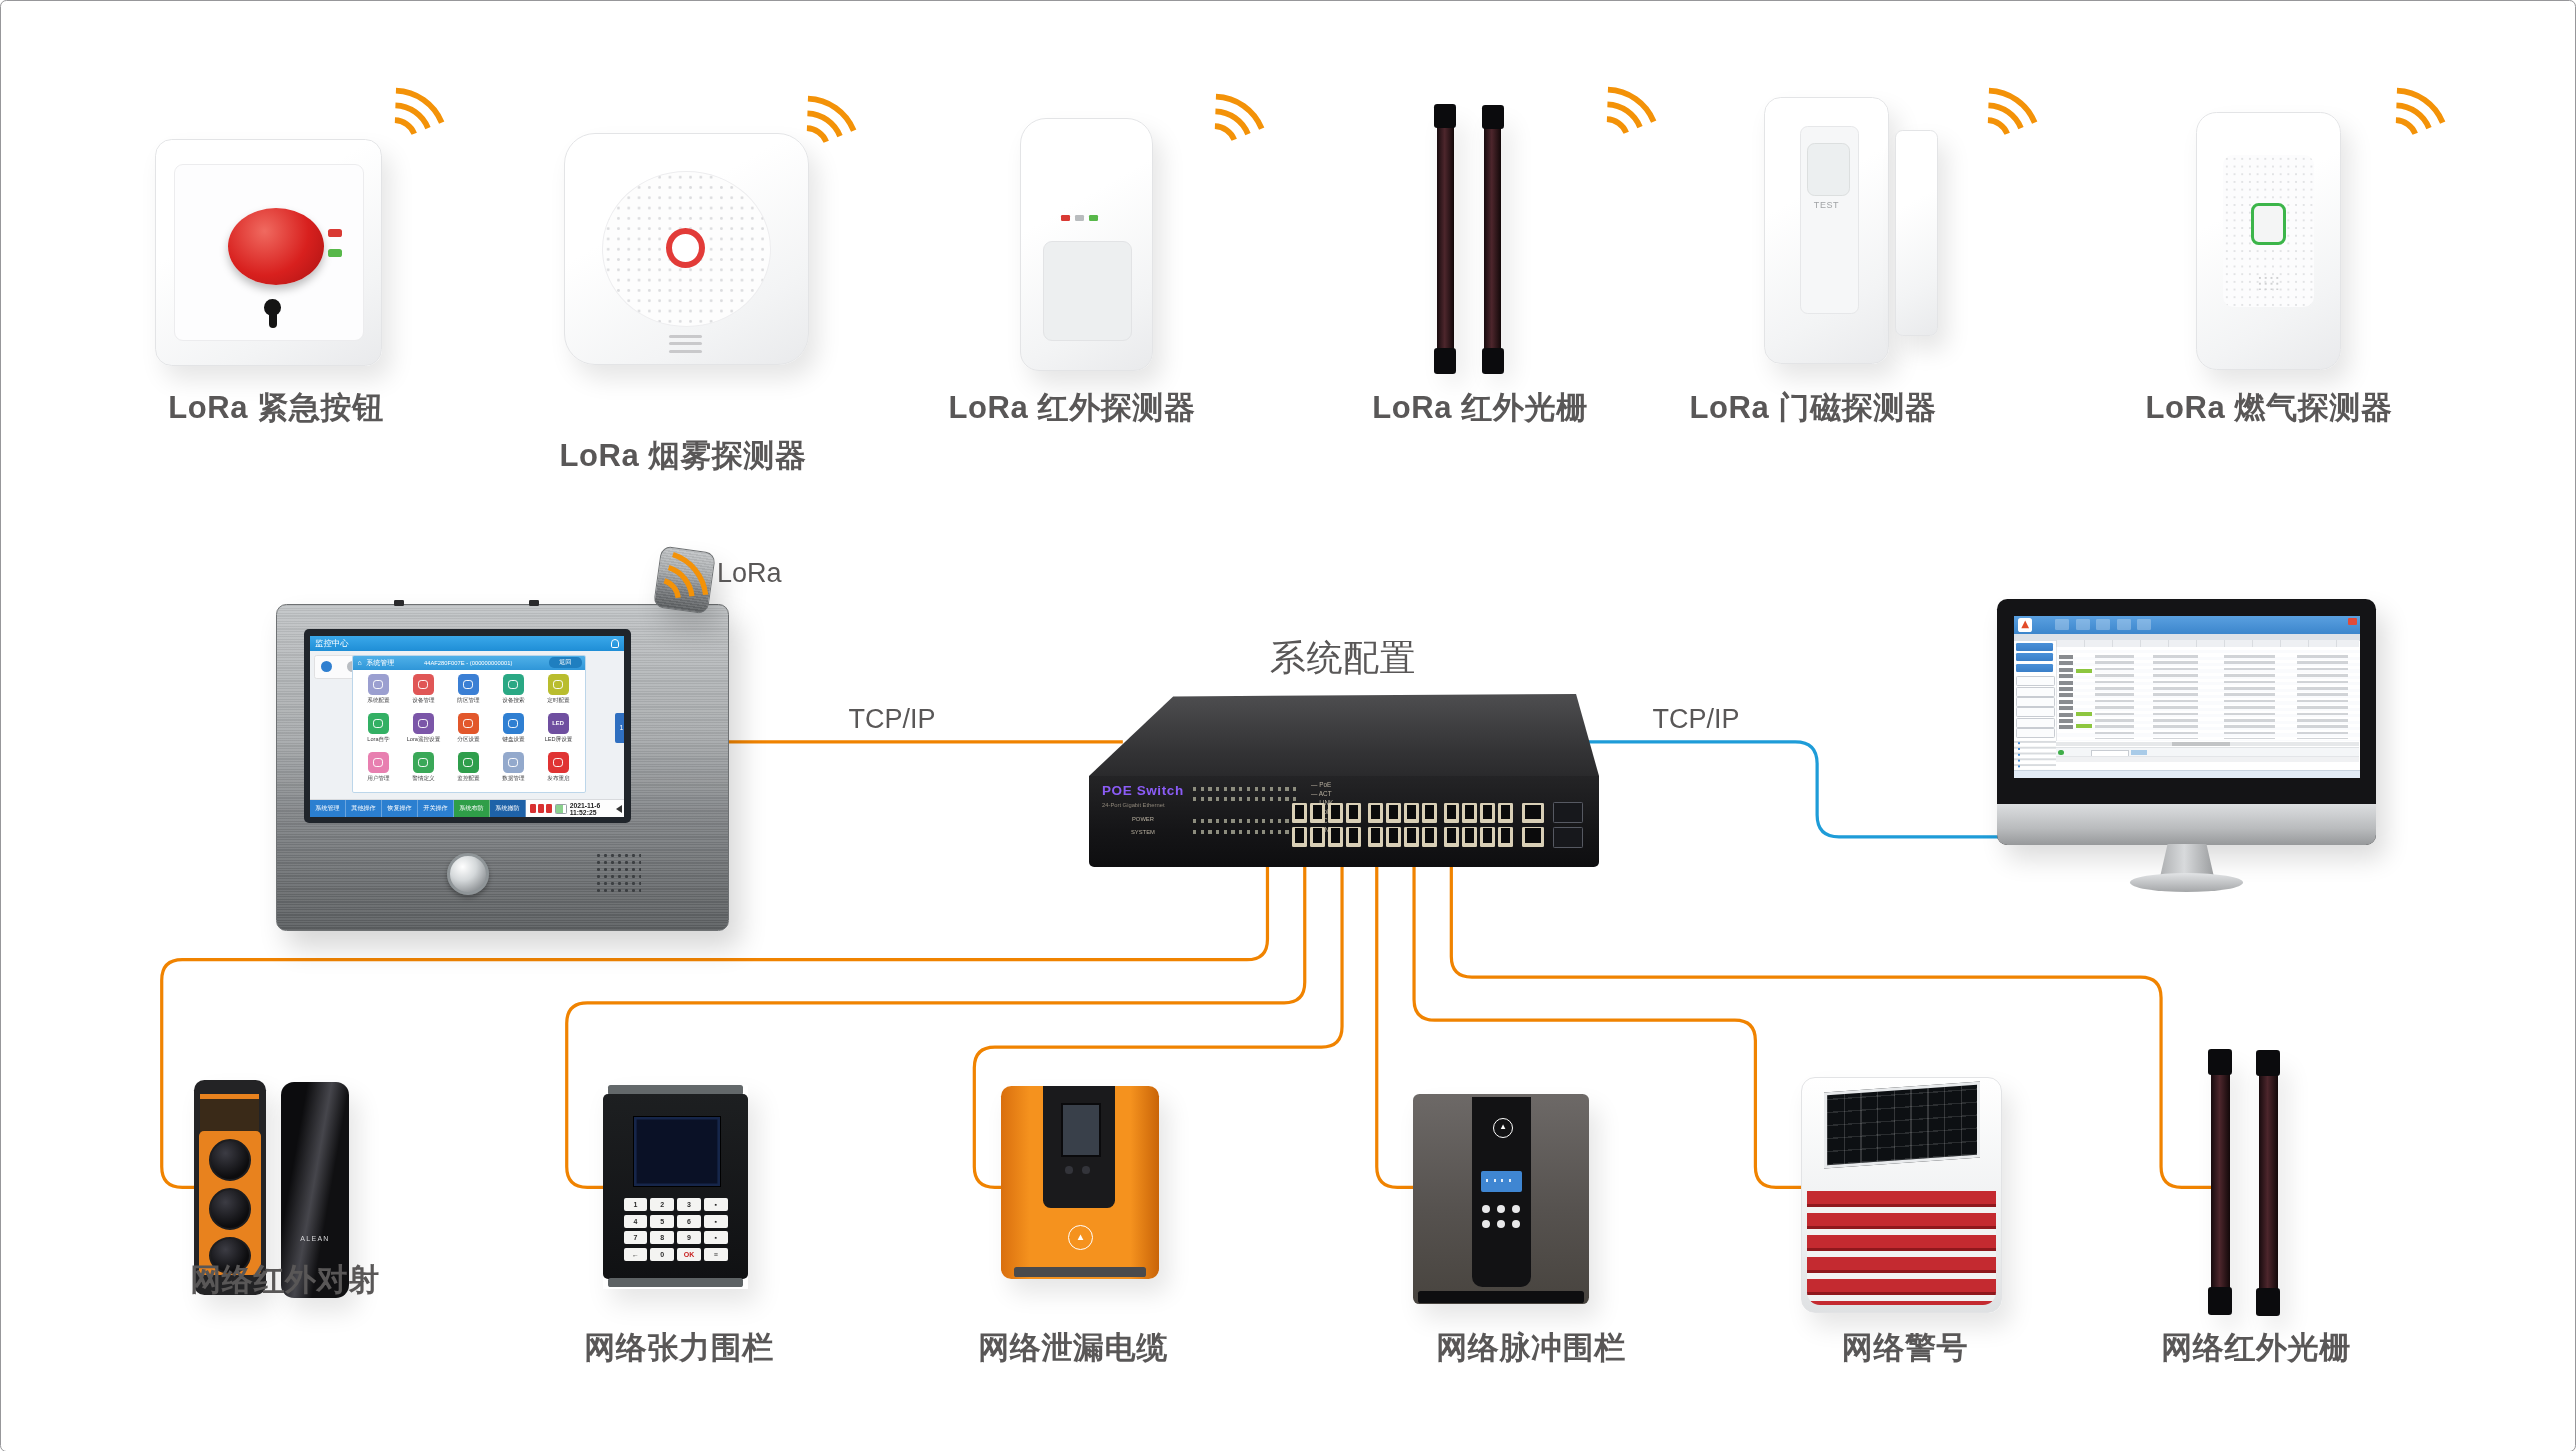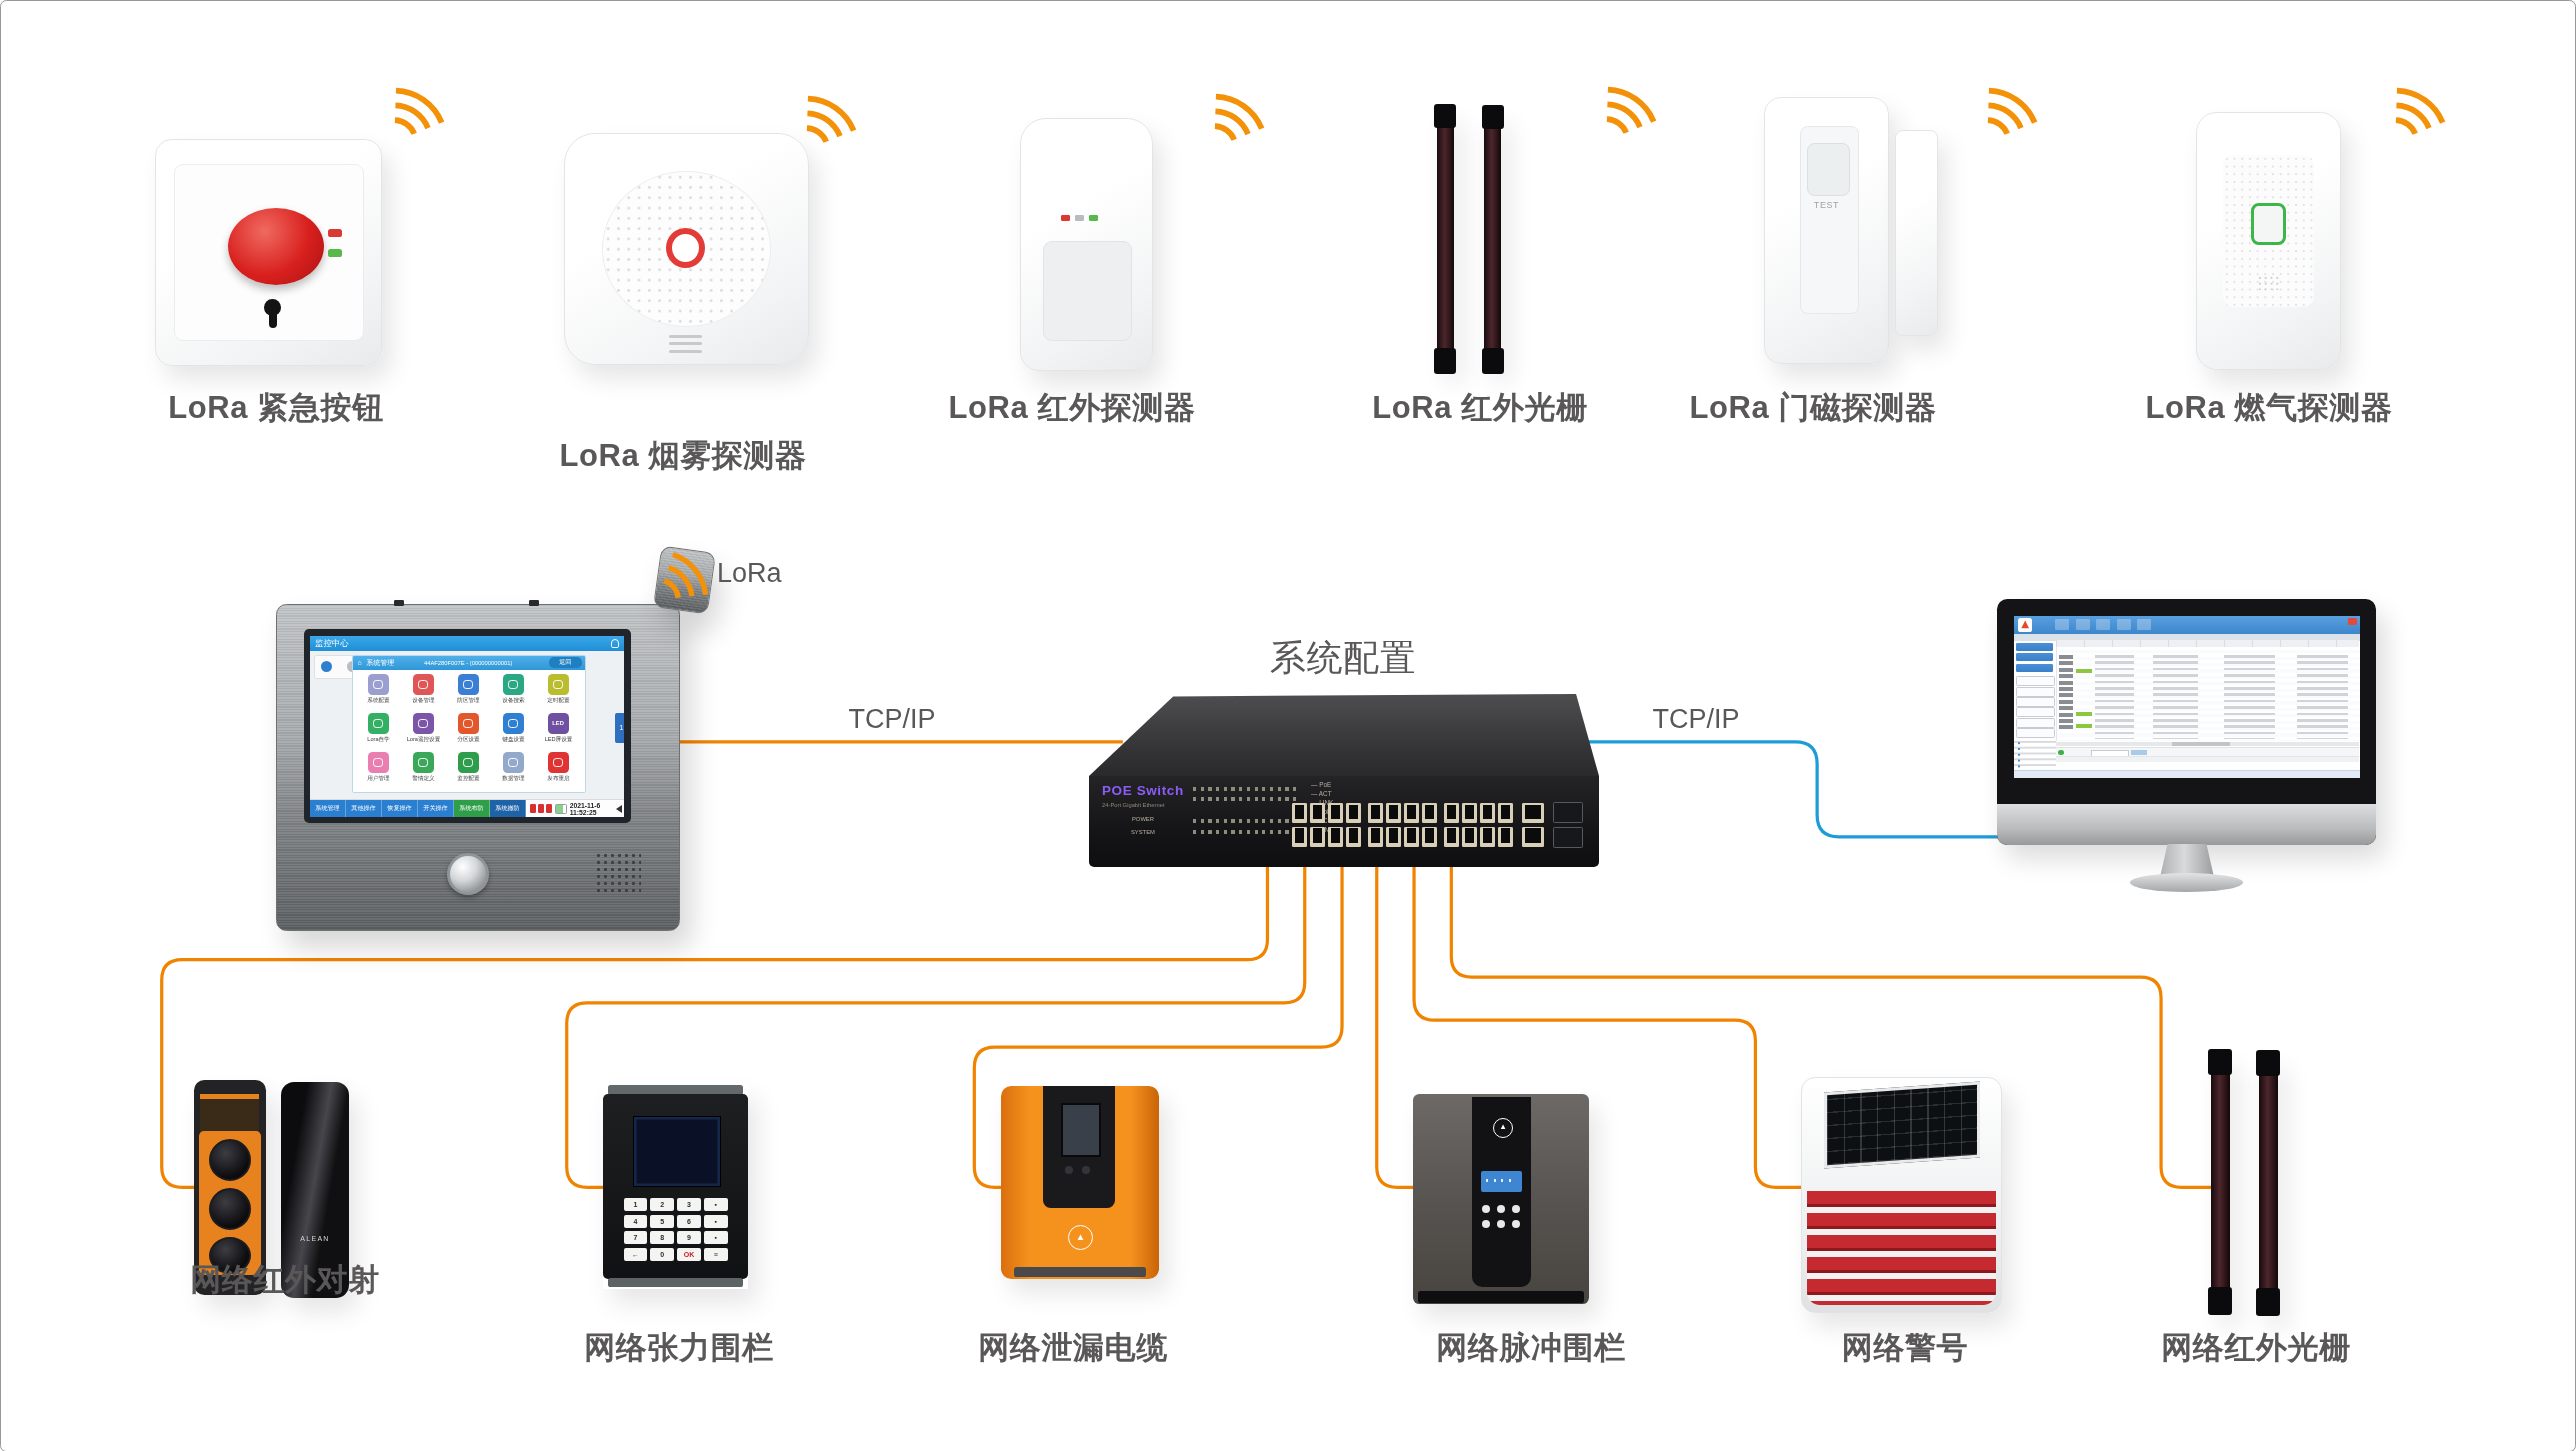--- a/index.html
+++ b/index.html
@@ -27,21 +27,21 @@
     background:linear-gradient(180deg,#242426,#151517 60%,#0e0e10);border-radius:0 0 5.1px 5.1px;}
   .led-strip{position:absolute;height:3.9px;background:repeating-linear-gradient(90deg,#8d8d7e 0 3.2px,transparent 3.2px 7.7px);}
   .sw-lbl-col{position:absolute;font-size:6.4px;line-height:9px;color:#b7af9f;}
   .port-grid{position:absolute;display:grid;grid-template-columns:repeat(4,1fr);grid-template-rows:repeat(2,1fr);gap:3.2px;}
   .port-grid.two{grid-template-columns:1fr;}
   .port{background:#d9cfb6;position:relative;border-radius:1.3px;}
   .port::after{content:"";position:absolute;left:2.6px;right:2.6px;top:1.9px;bottom:4.5px;background:#0b0b0c;}
   .sfp-grid{position:absolute;display:grid;grid-template-rows:repeat(2,1fr);gap:3.9px;}
   .sfp{background:#17181c;border:1.9px solid #565962;border-radius:1.3px;}
   
-  .term{position:absolute;left:275px;top:603px;width:404px;height:327px;border-radius:10.3px;
+  .term{position:absolute;left:275px;top:603px;width:453px;height:327px;border-radius:10.3px;
     border:1.9px solid #6e7173;box-sizing:border-box;
     background:repeating-linear-gradient(0deg,rgba(255,255,255,.07) 0 1.3px,rgba(0,0,0,.05) 1.3px 2.6px),
                linear-gradient(180deg,#c2c5c7,#a8abad 40%,#818487 65%,#5c5f61);
     box-shadow:10.3px 16.7px 28px rgba(0,0,0,.16);}
   .lcd-bezel{position:absolute;left:27px;top:24.4px;width:327px;height:194px;background:#20252b;border-radius:5.1px;}
   .lcd{position:absolute;left:33px;top:31px;width:314px;height:181px;background:#eef1f4;overflow:hidden;}
   .lcd-bar{position:absolute;left:0;top:0;right:0;height:15.4px;background:linear-gradient(180deg,#3aa8ea,#1f8ed6);
     color:#fff;font-size:8.4px;line-height:15.4px;padding-left:5.1px;box-sizing:border-box;}
   .chip{position:absolute;top:19px;width:55px;height:22px;background:#fbfbfc;border:0.6px solid #e0e0e2;border-radius:2.6px;}
   .chip i{position:absolute;top:5.1px;width:11px;height:11px;border-radius:50%;}

